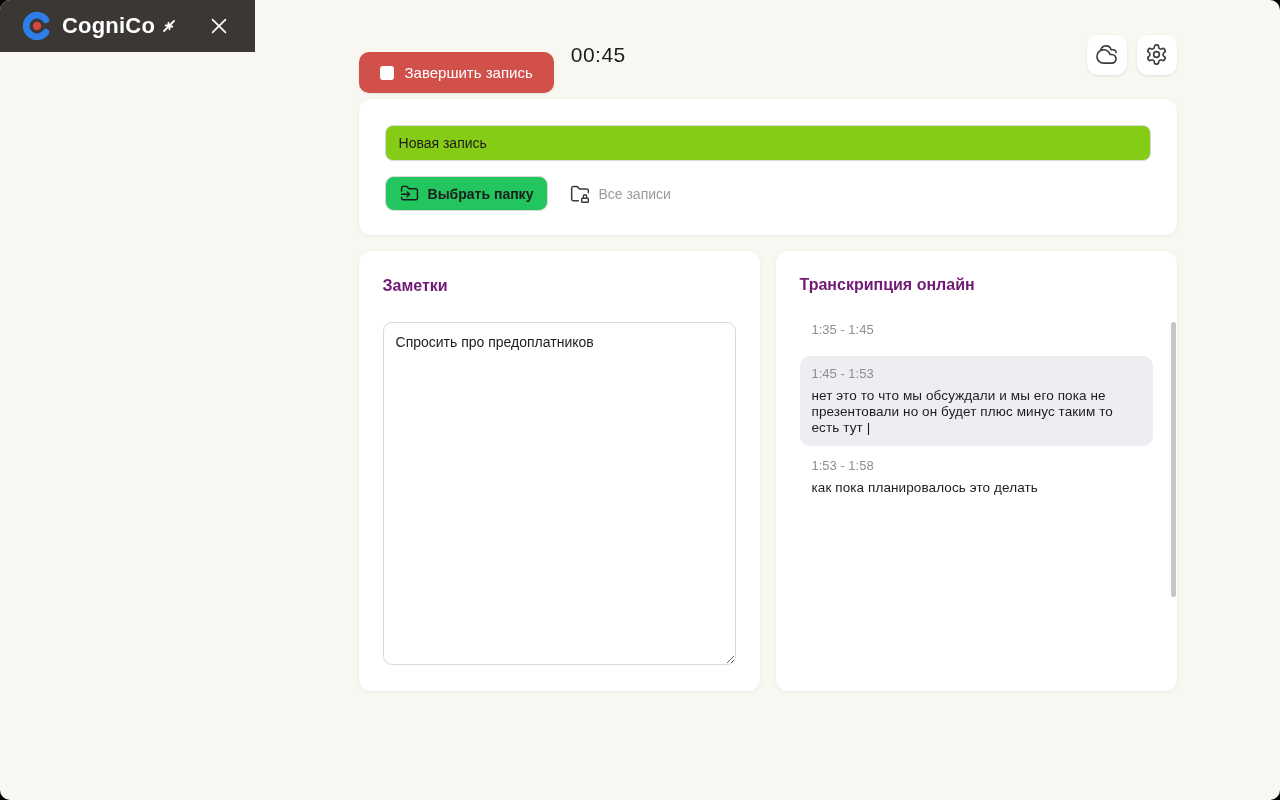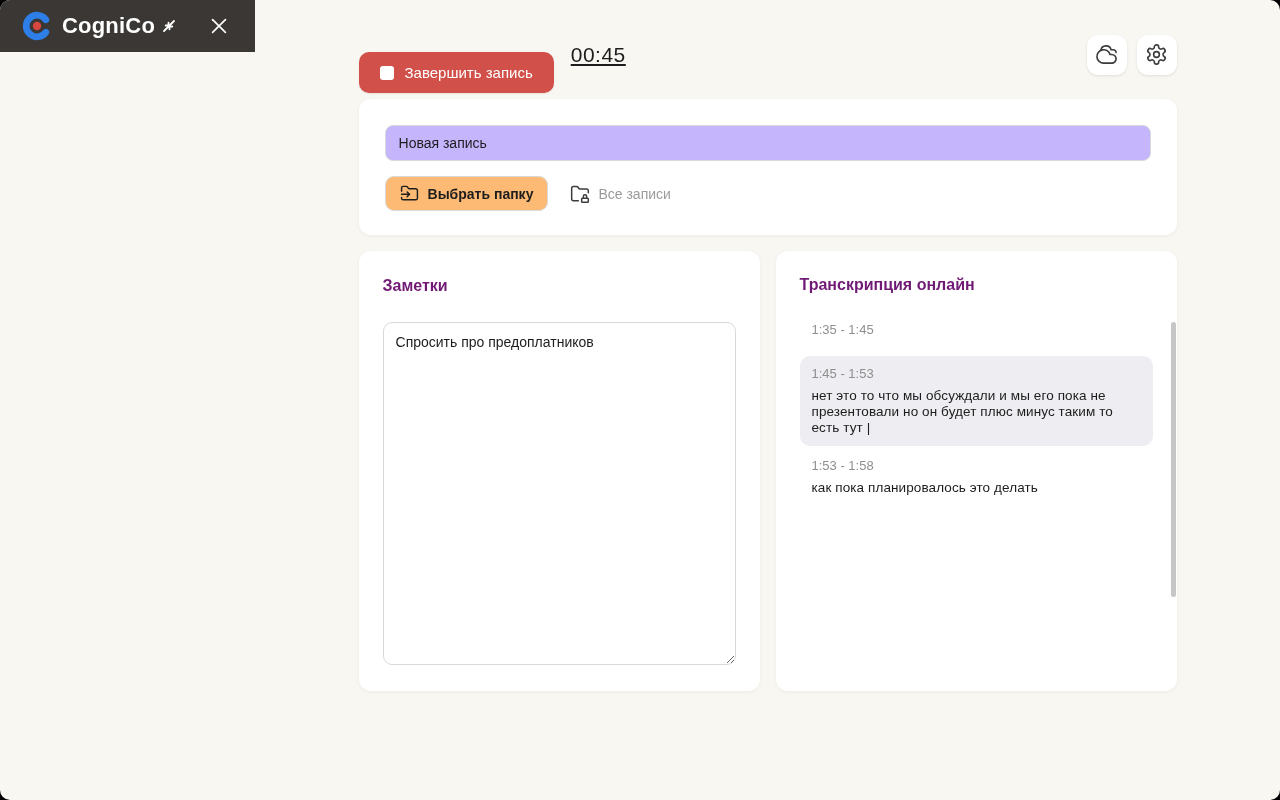--- a/index.html
+++ b/index.html
@@ -37,45 +37,45 @@
   .toolbar { display: flex; align-items: center; justify-content: space-between; height: 41px; margin-bottom: 24px; }
   .toolbar-left { display: flex; align-items: center; }
   .stop-btn {
     height: 41px; display: flex; align-items: center; gap: 11px;
     background: #d15049; color: #ffffff; border: none; border-radius: 10px;
     padding: 0 21px; font-size: 15px; font-family: inherit; cursor: pointer;
     box-shadow: 0 1px 2px rgba(0,0,0,0.08);
     margin-top: 36px;
   }
   .stop-square { width: 14px; height: 14px; background: #ffffff; border-radius: 3px; display: inline-block; }
-  .timer { margin-left: 17px; font-size: 21px; font-weight: 500; color: #1d1d1d; letter-spacing: 0.5px; text-decoration: underline; }
+  .timer { margin-left: 17px; font-size: 21px; font-weight: 500; color: #1d1d1d; letter-spacing: 0.5px; }
   .toolbar-right { display: flex; align-items: center; gap: 10px; }
   .icon-btn {
     width: 40px; height: 40px; background: #ffffff; border: none; border-radius: 11px;
     display: flex; align-items: center; justify-content: center; cursor: pointer;
     box-shadow: 0 1px 3px rgba(0,0,0,0.10);
   }
   .icon-btn svg { stroke: #3c3c3c; }
 
   
   .card {
     background: #ffffff; border-radius: 12px;
     box-shadow: 0 1px 4px rgba(0,0,0,0.05);
   }
   .meeting-card { padding: 26px 26px 24px 26px; margin-bottom: 16px; }
   .field-label { display: block; font-size: 14px; font-weight: 600; color: #1d1d1d; margin-bottom: 9px; }
   .name-input {
     width: 100%; height: 36px; border: 1px solid #d9d9d9; border-radius: 8px;
     padding: 0 13px; font-size: 14px; color: #1d1d1d; font-family: inherit;
-    background: #c4b5fd; outline: none;
+    background: #84cc16; outline: none;
   }
   .folder-row { display: flex; align-items: center; margin-top: 15px; }
   .choose-folder-btn {
     height: 35px; display: flex; align-items: center; gap: 9px;
-    background: #fdba74; border: 1px solid #d9d9d9; border-radius: 9px;
+    background: #22c55e; border: 1px solid #d9d9d9; border-radius: 9px;
     padding: 0 14px; font-size: 14px; font-weight: 600; color: #1d1d1d;
     font-family: inherit; cursor: pointer;
   }
   .choose-folder-btn svg { stroke: #1d1d1d; }
   .all-records { display: flex; align-items: center; gap: 8px; margin-left: 22px; }
   .all-records svg { stroke: #3c3c3c; }
   .all-records-label { font-size: 14px; color: #9b9b9b; }
 
   
   .cards-row { display: flex; gap: 16px; height: 440px; }

